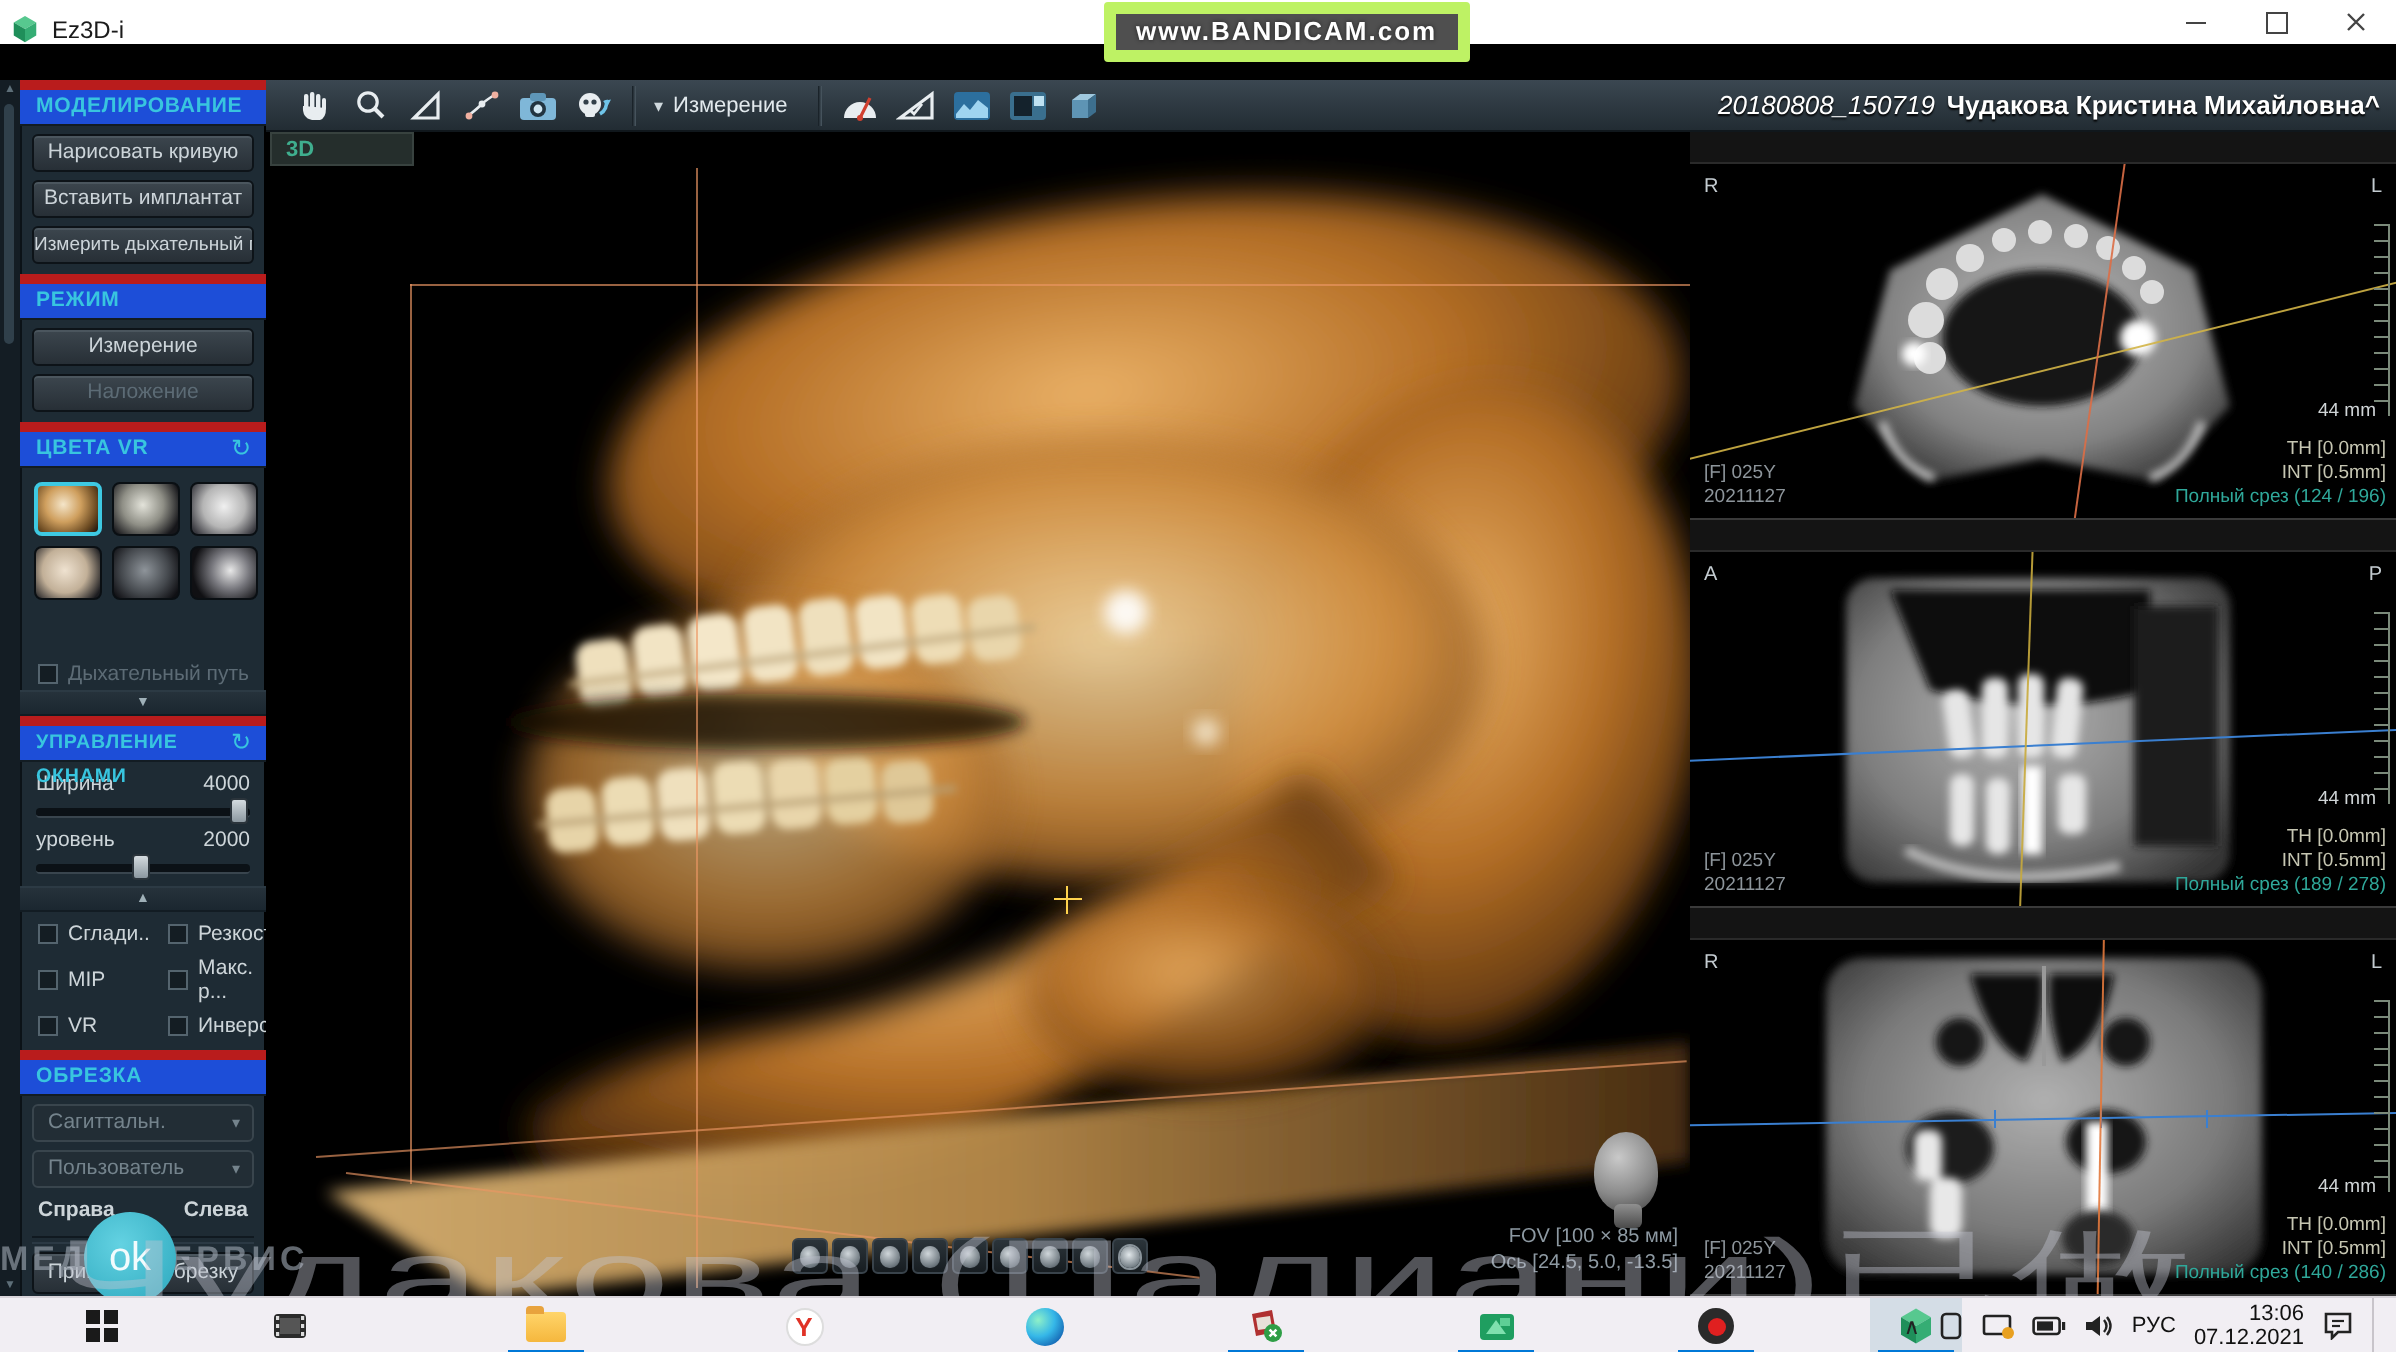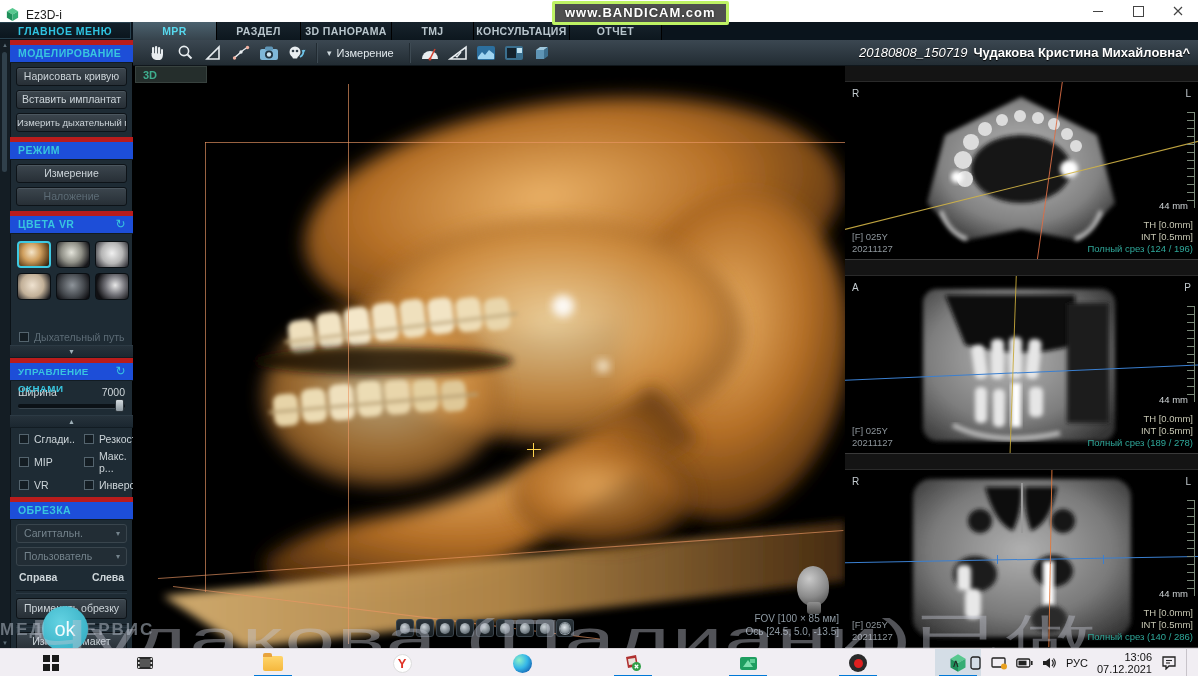--- a/index.html
+++ b/index.html
@@ -6,21 +6,21 @@
   .screen{position:relative;width:1198px;height:676px;background:#000;font-family:"Liberation Sans",sans-serif;overflow:hidden;}
   
   .titlebar{position:absolute;left:0;top:0;width:1198px;height:22px;background:#fff;display:flex;align-items:flex-end;z-index:30;}
   .app-ico{width:15px;height:15px;margin:0 6px 0 5px;}
   .title-text{font-size:12px;color:#1b1b1b;}
   .win-controls{position:absolute;right:0;top:0;height:22px;display:flex;}
   .wc{width:40px;height:22px;display:flex;align-items:center;justify-content:center;}
   .wc-min i{width:10px;height:1px;background:#444;display:block;}
   .wc-max i{width:9px;height:9px;border:1px solid #444;display:block;}
   .wc-close svg{display:block;}
-  .bandicam{position:absolute;left:552px;top:1px;height:18px;background:#4f4f4f;border:3px solid #bef264;border-radius:2px;color:#fff;font-weight:bold;font-size:13px;letter-spacing:1px;line-height:18px;padding:0 10px;text-shadow:0 0 2px #222;z-index:40;}
+  .bandicam{position:absolute;left:552px;top:1px;height:18px;background:#4f4f4f;border:6px solid #bef264;border-radius:2px;color:#fff;font-weight:bold;font-size:13px;letter-spacing:1px;line-height:18px;padding:0 10px;text-shadow:0 0 2px #222;z-index:40;}
   
   .navrow{position:absolute;left:0;top:22px;width:1198px;height:18px;background:#0a141c;z-index:20;}
   .main-menu{position:absolute;left:0;top:0;width:131px;height:17px;background:linear-gradient(#13212b,#0b161e);border:1px solid #27404e;border-left:none;box-sizing:border-box;color:#2fc3e0;font-size:10.5px;font-weight:bold;text-align:center;line-height:16px;letter-spacing:.5px;}
   .tabs{position:absolute;left:133px;top:0;height:18px;display:flex;}
   .tab{height:18px;line-height:18px;text-align:center;font-size:10.5px;font-weight:bold;color:#b9c6cd;background:linear-gradient(#17232c,#0d171e);border-right:1px solid #000;letter-spacing:.4px;}
   .tab.active{background:linear-gradient(#4dununsed,#37444d);background:linear-gradient(#4c626f,#36434c);color:#57d9ee;}
   
   .toolbar{position:absolute;left:133px;top:40px;width:1065px;height:26px;background:linear-gradient(#3b4751,#222c33);border-bottom:1px solid #10171c;box-sizing:border-box;display:flex;align-items:center;z-index:15;}
   .tbtn{width:26px;height:22px;display:flex;align-items:center;justify-content:center;margin:0 1px;}
   .tsep{width:2px;height:20px;margin:0 5px;background:linear-gradient(90deg,#131b21,#4c5a64);}
@@ -136,31 +136,20 @@
         </div>
       <div class="wc wc-close">
         <svg width="10" height="10" viewBox="0 0 10 10">
             <path d="M1,1 L9,9 M9,1 L1,9" stroke="#444" stroke-width="1.2"></path>
           </svg>
       </div>
     </div>
   </div>
   <div class="bandicam">www.BANDICAM.com</div>
 
-  <div class="navrow">
-    <div class="main-menu">ГЛАВНОЕ МЕНЮ</div>
-    <div class="tabs">
-      <div class="tab active" style="width:83px">MPR</div>
-      <div class="tab" style="width:83px">РАЗДЕЛ</div>
-      <div class="tab" style="width:90px">3D ПАНОРАМА</div>
-      <div class="tab" style="width:81px">TMJ</div>
-      <div class="tab" style="width:95px">КОНСУЛЬТАЦИЯ</div>
-      <div class="tab" style="width:91px">ОТЧЕТ</div>
-    </div>
-  </div>
 
   <div class="toolbar">
     <div style="width:10px"></div>
     <div class="tbtn">
       <svg width="18" height="18" viewBox="0 0 18 18">
           <g fill="#e8edf0">
             <rect x="4" y="3" width="2.2" height="8" rx="1"></rect>
             <rect x="7" y="2" width="2.2" height="9" rx="1"></rect>
             <rect x="10" y="3" width="2.2" height="8" rx="1"></rect>
             <rect x="13" y="5" width="2" height="6" rx="1"></rect>
@@ -285,24 +274,33 @@
       </div>
       <div class="collapse">▼</div>
 
       <div class="shead" style="font-size:9.8px">
         <span>УПРАВЛЕНИЕ ОКНАМИ</span>
         <span class="refresh">↻</span>
       </div>
       <div class="sliderrow">
         <div class="sliderlbls">
           <span>Ширина</span>
-          <span>7000</span>
+          <span>4000</span>
         </div>
         <div class="track">
             <div class="thumb2" style="left:91%"></div>
+          </div>
+      </div>
+      <div class="sliderrow">
+        <div class="sliderlbls">
+          <span>уровень</span>
+          <span>2000</span>
+        </div>
+        <div class="track">
+            <div class="thumb2" style="left:45%"></div>
           </div>
       </div>
       <div style="height:6px"></div>
       <div class="collapse">▲</div>
       <div class="cbcols">
         <div class="cbrow">
             <span class="cb"></span>
             <span>Сглади..</span>
           </div>
         <div class="cbrow">

